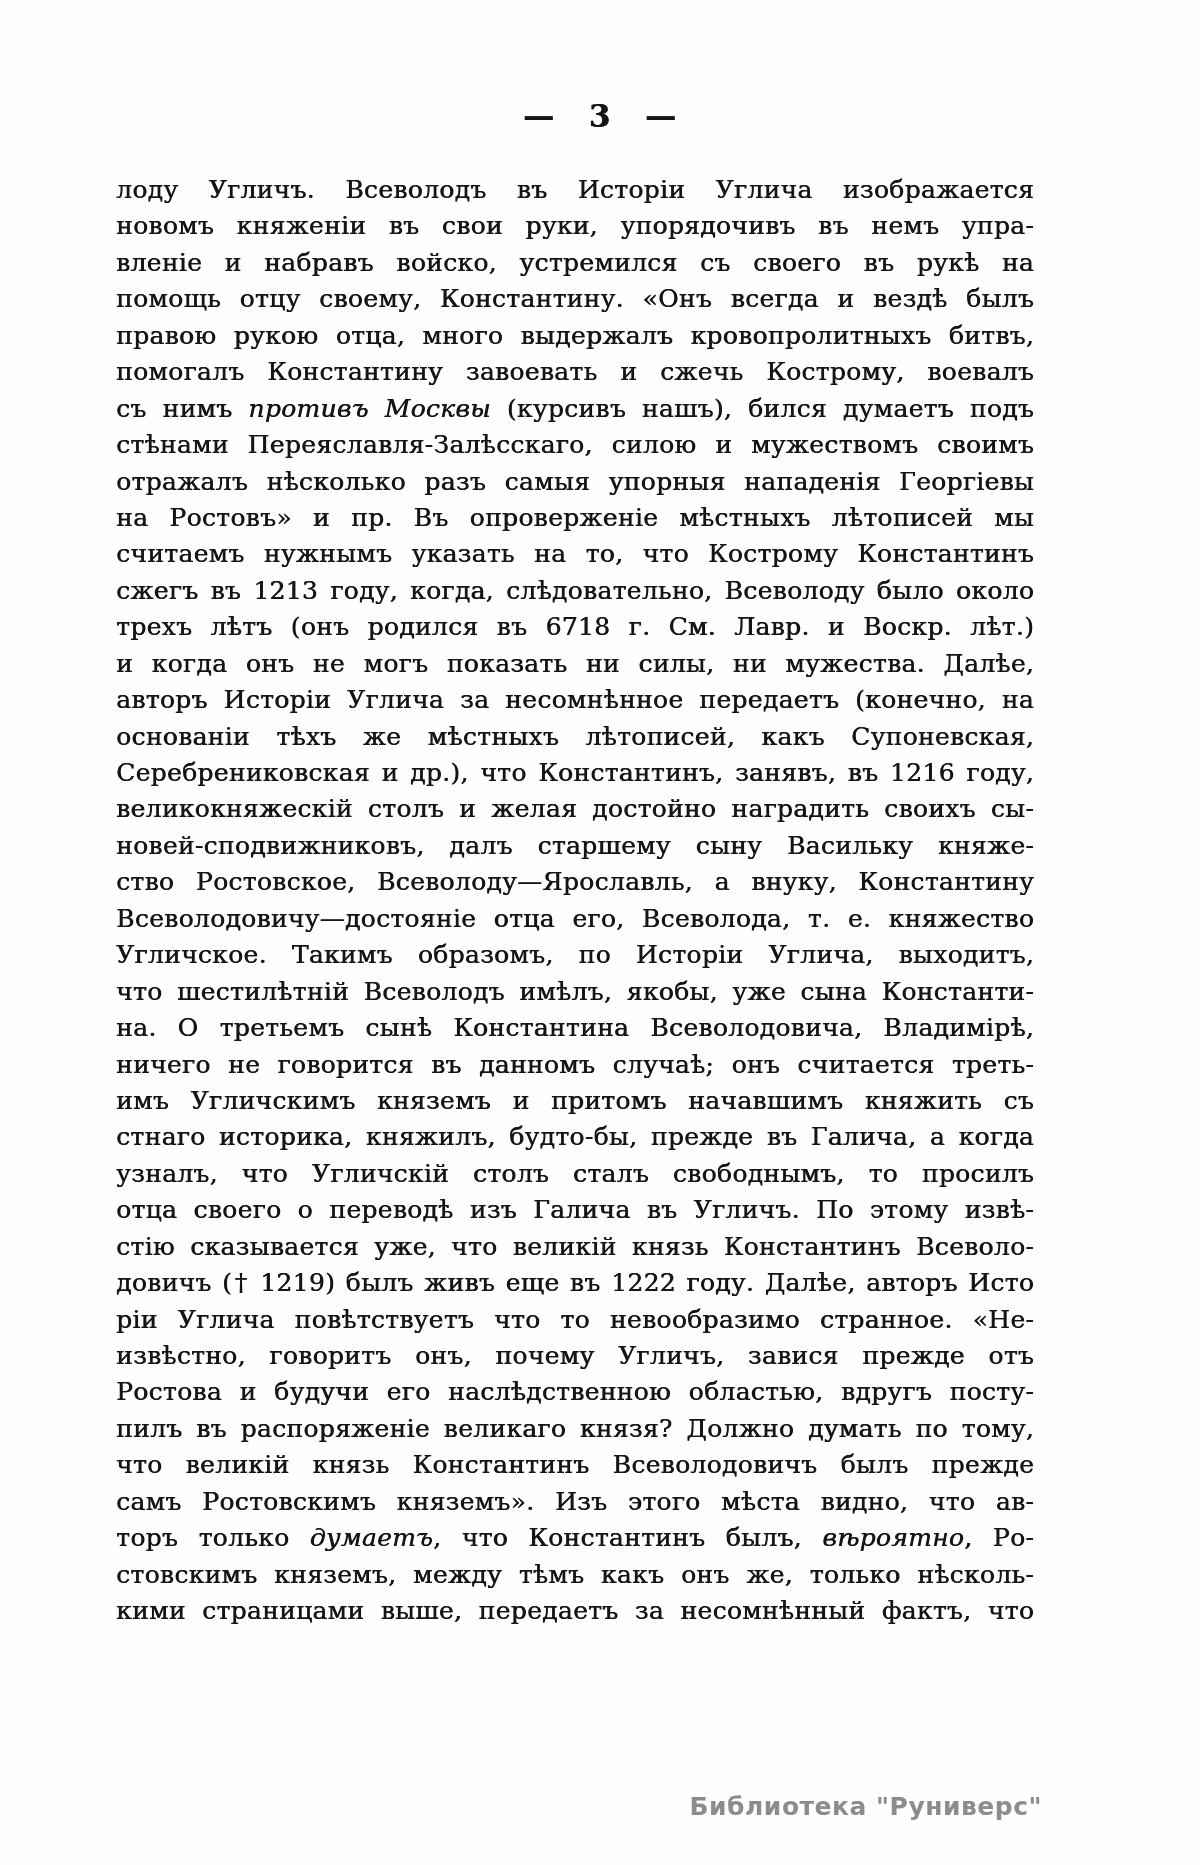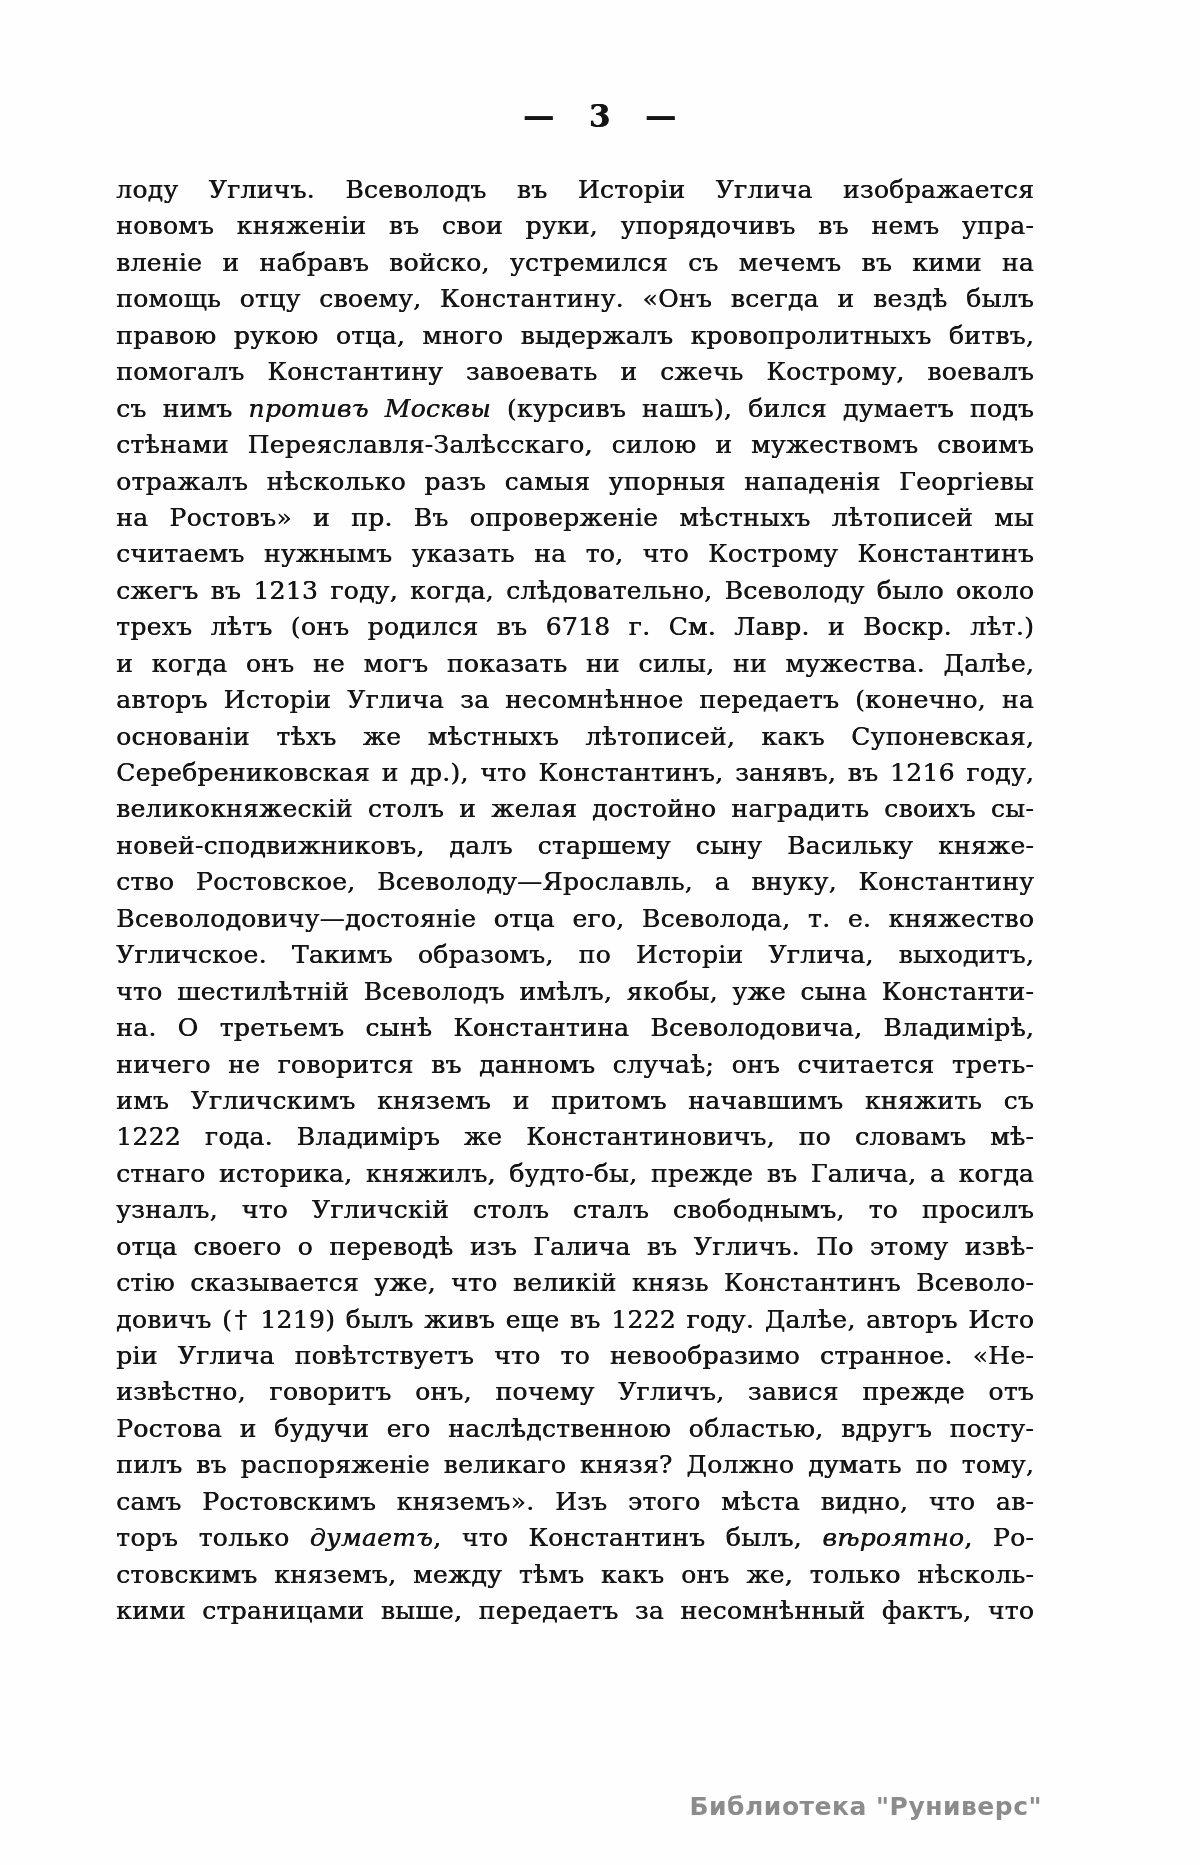--- a/index.html
+++ b/index.html
@@ -56,21 +56,21 @@
 </style>
 </head>
 <body>
 
 <div class="page" style="color: rgb(21, 21, 21);">
   <div class="page-number">— 3 —</div>
 
   <div class="text-block">
       <div class="line"><span>лоду Угличъ. Всеволодъ въ Исторіи Углича изображается</span></div>
       <div class="line"><span>новомъ княженіи въ свои руки, упорядочивъ въ немъ упра-</span></div>
-      <div class="line"><span>вленіе и набравъ войско, устремился съ мечемъ въ кими на</span></div>
+      <div class="line"><span>вленіе и набравъ войско, устремился съ своего въ рукѣ на</span></div>
       <div class="line"><span>помощь отцу своему, Константину. «Онъ всегда и вездѣ былъ</span></div>
       <div class="line"><span>правою рукою отца, много выдержалъ кровопролитныхъ битвъ,</span></div>
       <div class="line"><span>помогалъ Константину завоевать и сжечь Кострому, воевалъ</span></div>
       <div class="line"><span>съ нимъ </span><i>противъ Москвы</i><span> (курсивъ нашъ), бился думаетъ подъ</span></div>
       <div class="line"><span>стѣнами Переяславля-Залѣсскаго, силою и мужествомъ своимъ</span></div>
       <div class="line"><span>отражалъ нѣсколько разъ самыя упорныя нападенія Георгіевы</span></div>
       <div class="line"><span>на Ростовъ» и пр. Въ опроверженіе мѣстныхъ лѣтописей мы</span></div>
       <div class="line"><span>считаемъ нужнымъ указать на то, что Кострому Константинъ</span></div>
       <div class="line"><span>сжегъ въ 1213 году, когда, слѣдовательно, Всеволоду было около</span></div>
       <div class="line"><span>трехъ лѣтъ (онъ родился въ 6718 г. См. Лавр. и Воскр. лѣт.)</span></div>
@@ -80,30 +80,30 @@
       <div class="line"><span>Серебрениковская и др.), что Константинъ, занявъ, въ 1216 году,</span></div>
       <div class="line"><span>великокняжескій столъ и желая достойно наградить своихъ сы-</span></div>
       <div class="line"><span>новей-сподвижниковъ, далъ старшему сыну Васильку княже-</span></div>
       <div class="line"><span>ство Ростовское, Всеволоду—Ярославль, а внуку, Константину</span></div>
       <div class="line"><span>Всеволодовичу—достояніе отца его, Всеволода, т. е. княжество</span></div>
       <div class="line"><span>Угличское. Такимъ образомъ, по Исторіи Углича, выходитъ,</span></div>
       <div class="line"><span>что шестилѣтній Всеволодъ имѣлъ, якобы, уже сына Константи-</span></div>
       <div class="line"><span>на. О третьемъ сынѣ Константина Всеволодовича, Владимірѣ,</span></div>
       <div class="line"><span>ничего не говорится въ данномъ случаѣ; онъ считается треть-</span></div>
       <div class="line"><span>имъ Угличскимъ княземъ и притомъ начавшимъ княжить съ</span></div>
-      <div class="line"><span>1222 года. Владиміръ же Константиновичъ, по словамъ мѣ-</span></div>
       <div class="line"><span>стнаго историка, княжилъ, будто-бы, прежде въ Галича, а когда</span></div>
       <div class="line"><span>узналъ, что Угличскій столъ сталъ свободнымъ, то просилъ</span></div>
       <div class="line"><span>отца своего о переводѣ изъ Галича въ Угличъ. По этому извѣ-</span></div>
       <div class="line"><span>стію сказывается уже, что великій князь Константинъ Всеволо-</span></div>
       <div class="line"><span>довичъ († 1219) былъ живъ еще въ 1222 году. Далѣе, авторъ Исто</span></div>
       <div class="line"><span>ріи Углича повѣтствуетъ что то невообразимо странное. «Не-</span></div>
       <div class="line"><span>извѣстно, говоритъ онъ, почему Угличъ, завися прежде отъ</span></div>
       <div class="line"><span>Ростова и будучи его наслѣдственною областью, вдругъ посту-</span></div>
       <div class="line"><span>пилъ въ распоряженіе великаго князя? Должно думать по тому,</span></div>
+      <div class="line"><span>что великій князь Константинъ Всеволодовичъ былъ прежде</span></div>
       <div class="line"><span>самъ Ростовскимъ княземъ». Изъ этого мѣста видно, что ав-</span></div>
       <div class="line"><span>торъ только </span><i>думаетъ</i><span>, что Константинъ былъ, </span><i>вѣроятно</i><span>, Ро-</span></div>
       <div class="line"><span>стовскимъ княземъ, между тѣмъ какъ онъ же, только нѣсколь-</span></div>
       <div class="line"><span>кими страницами выше, передаетъ за несомнѣнный фактъ, что</span></div>
     </div>
 
   <div class="watermark" style="color: rgb(140, 140, 140);">Библиотека "Руниверс"</div>
 </div>
 
 </body></html>

